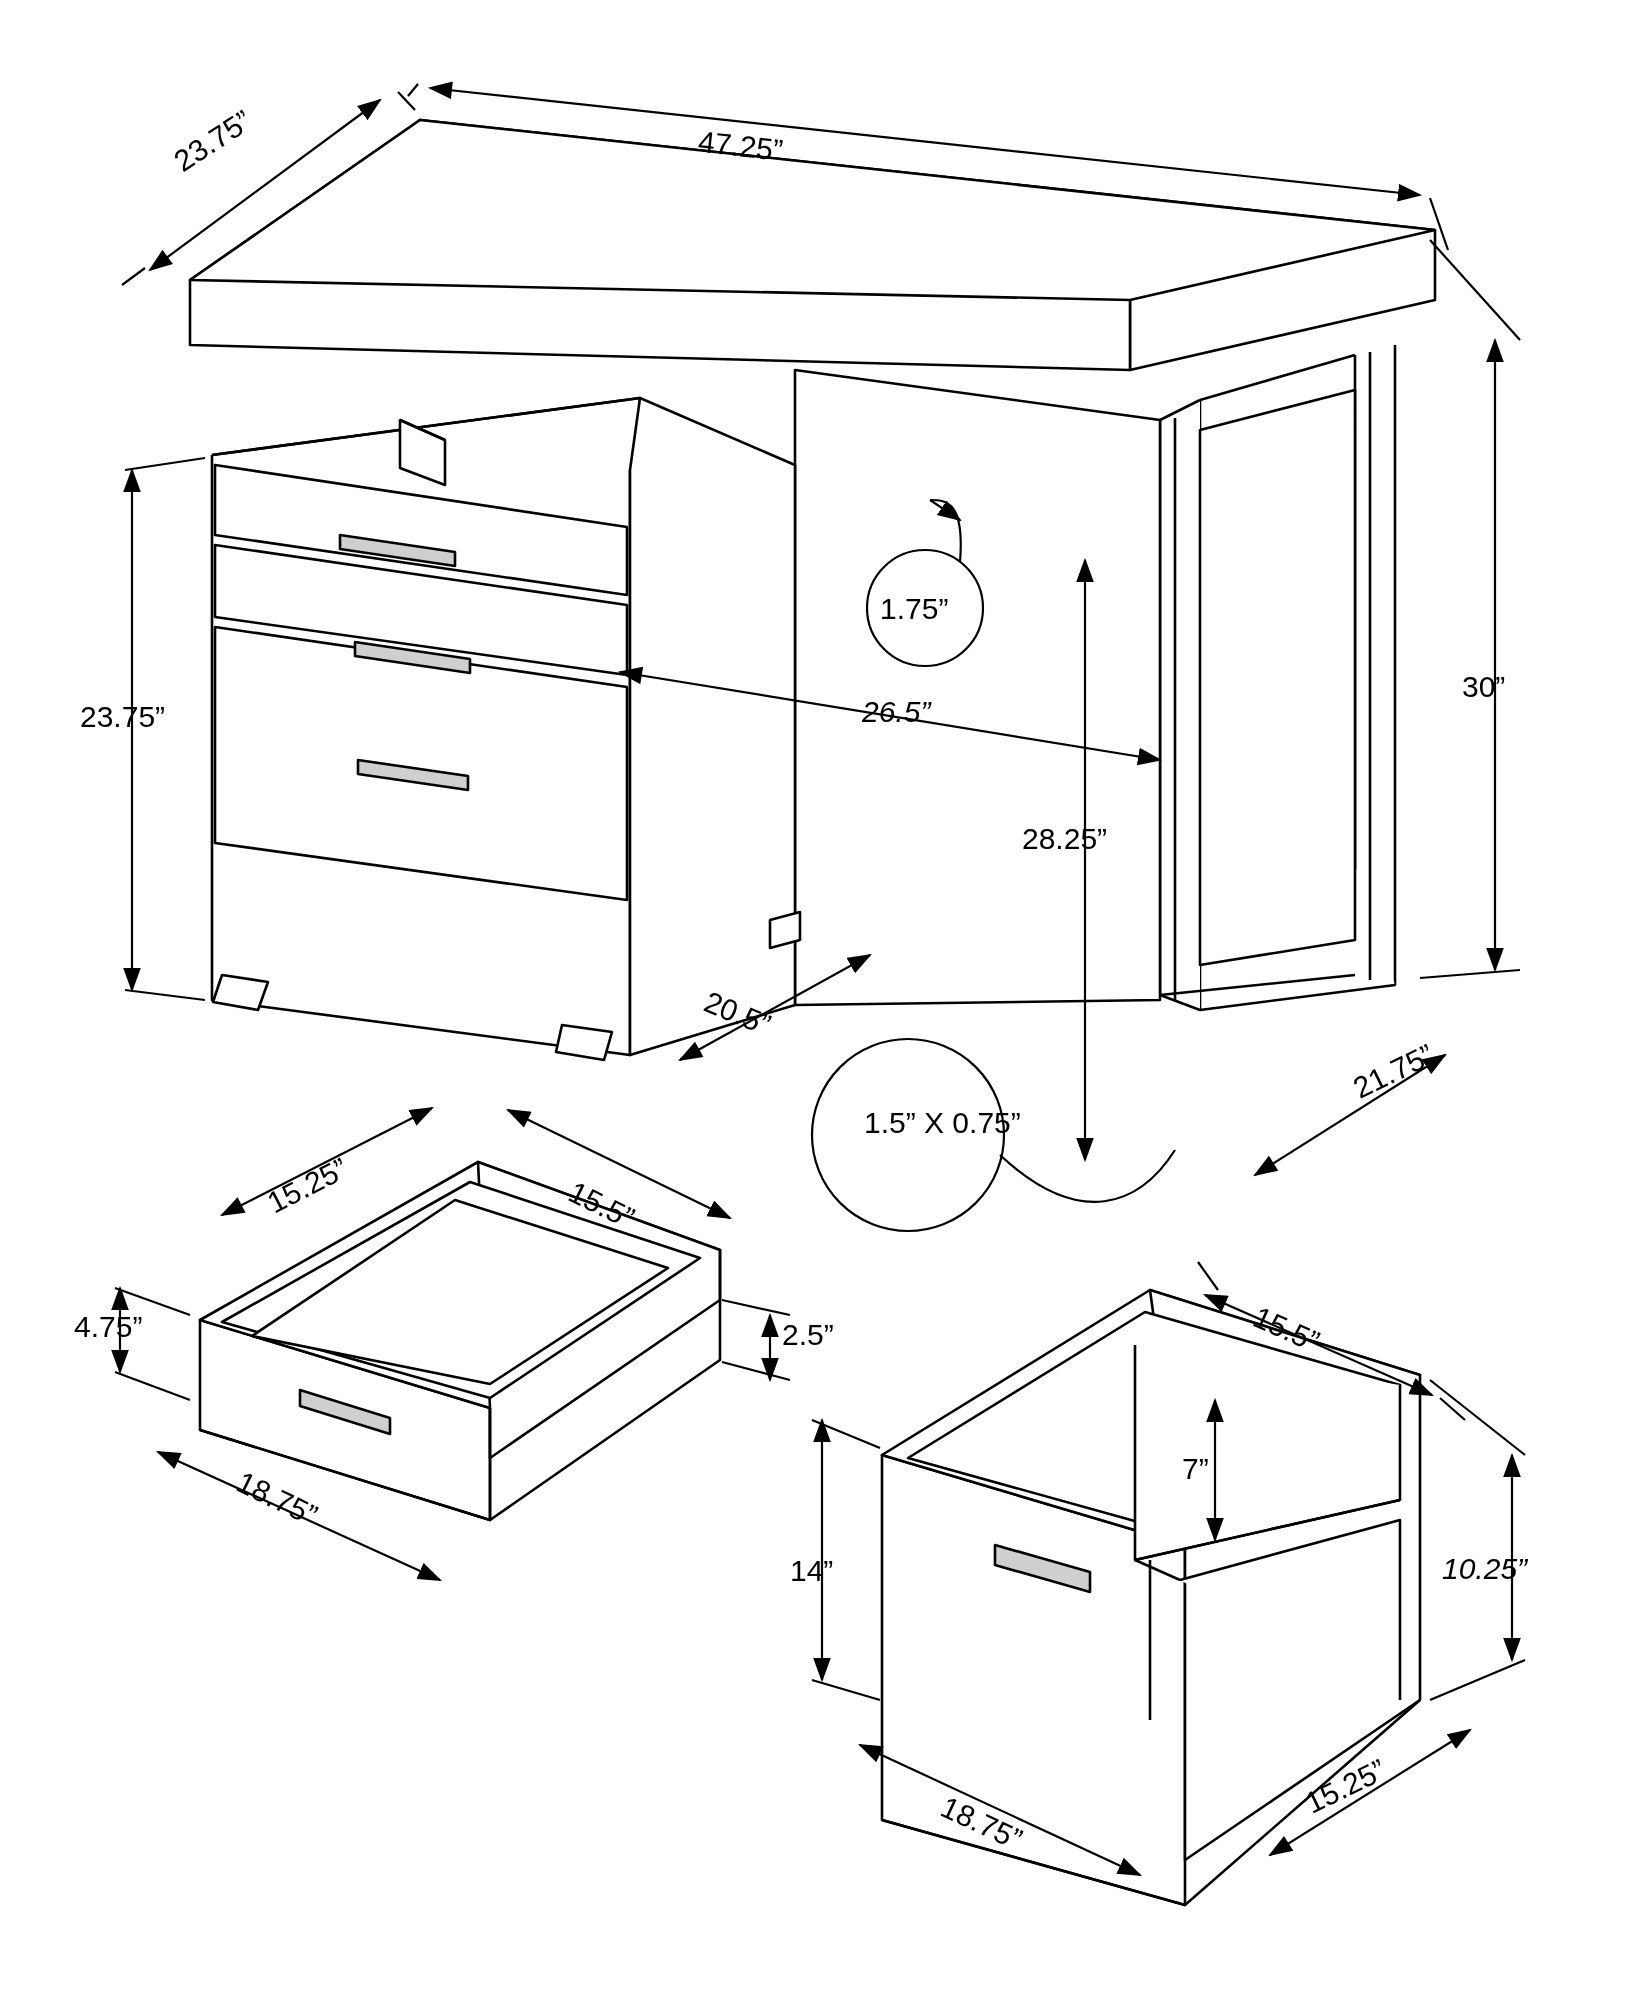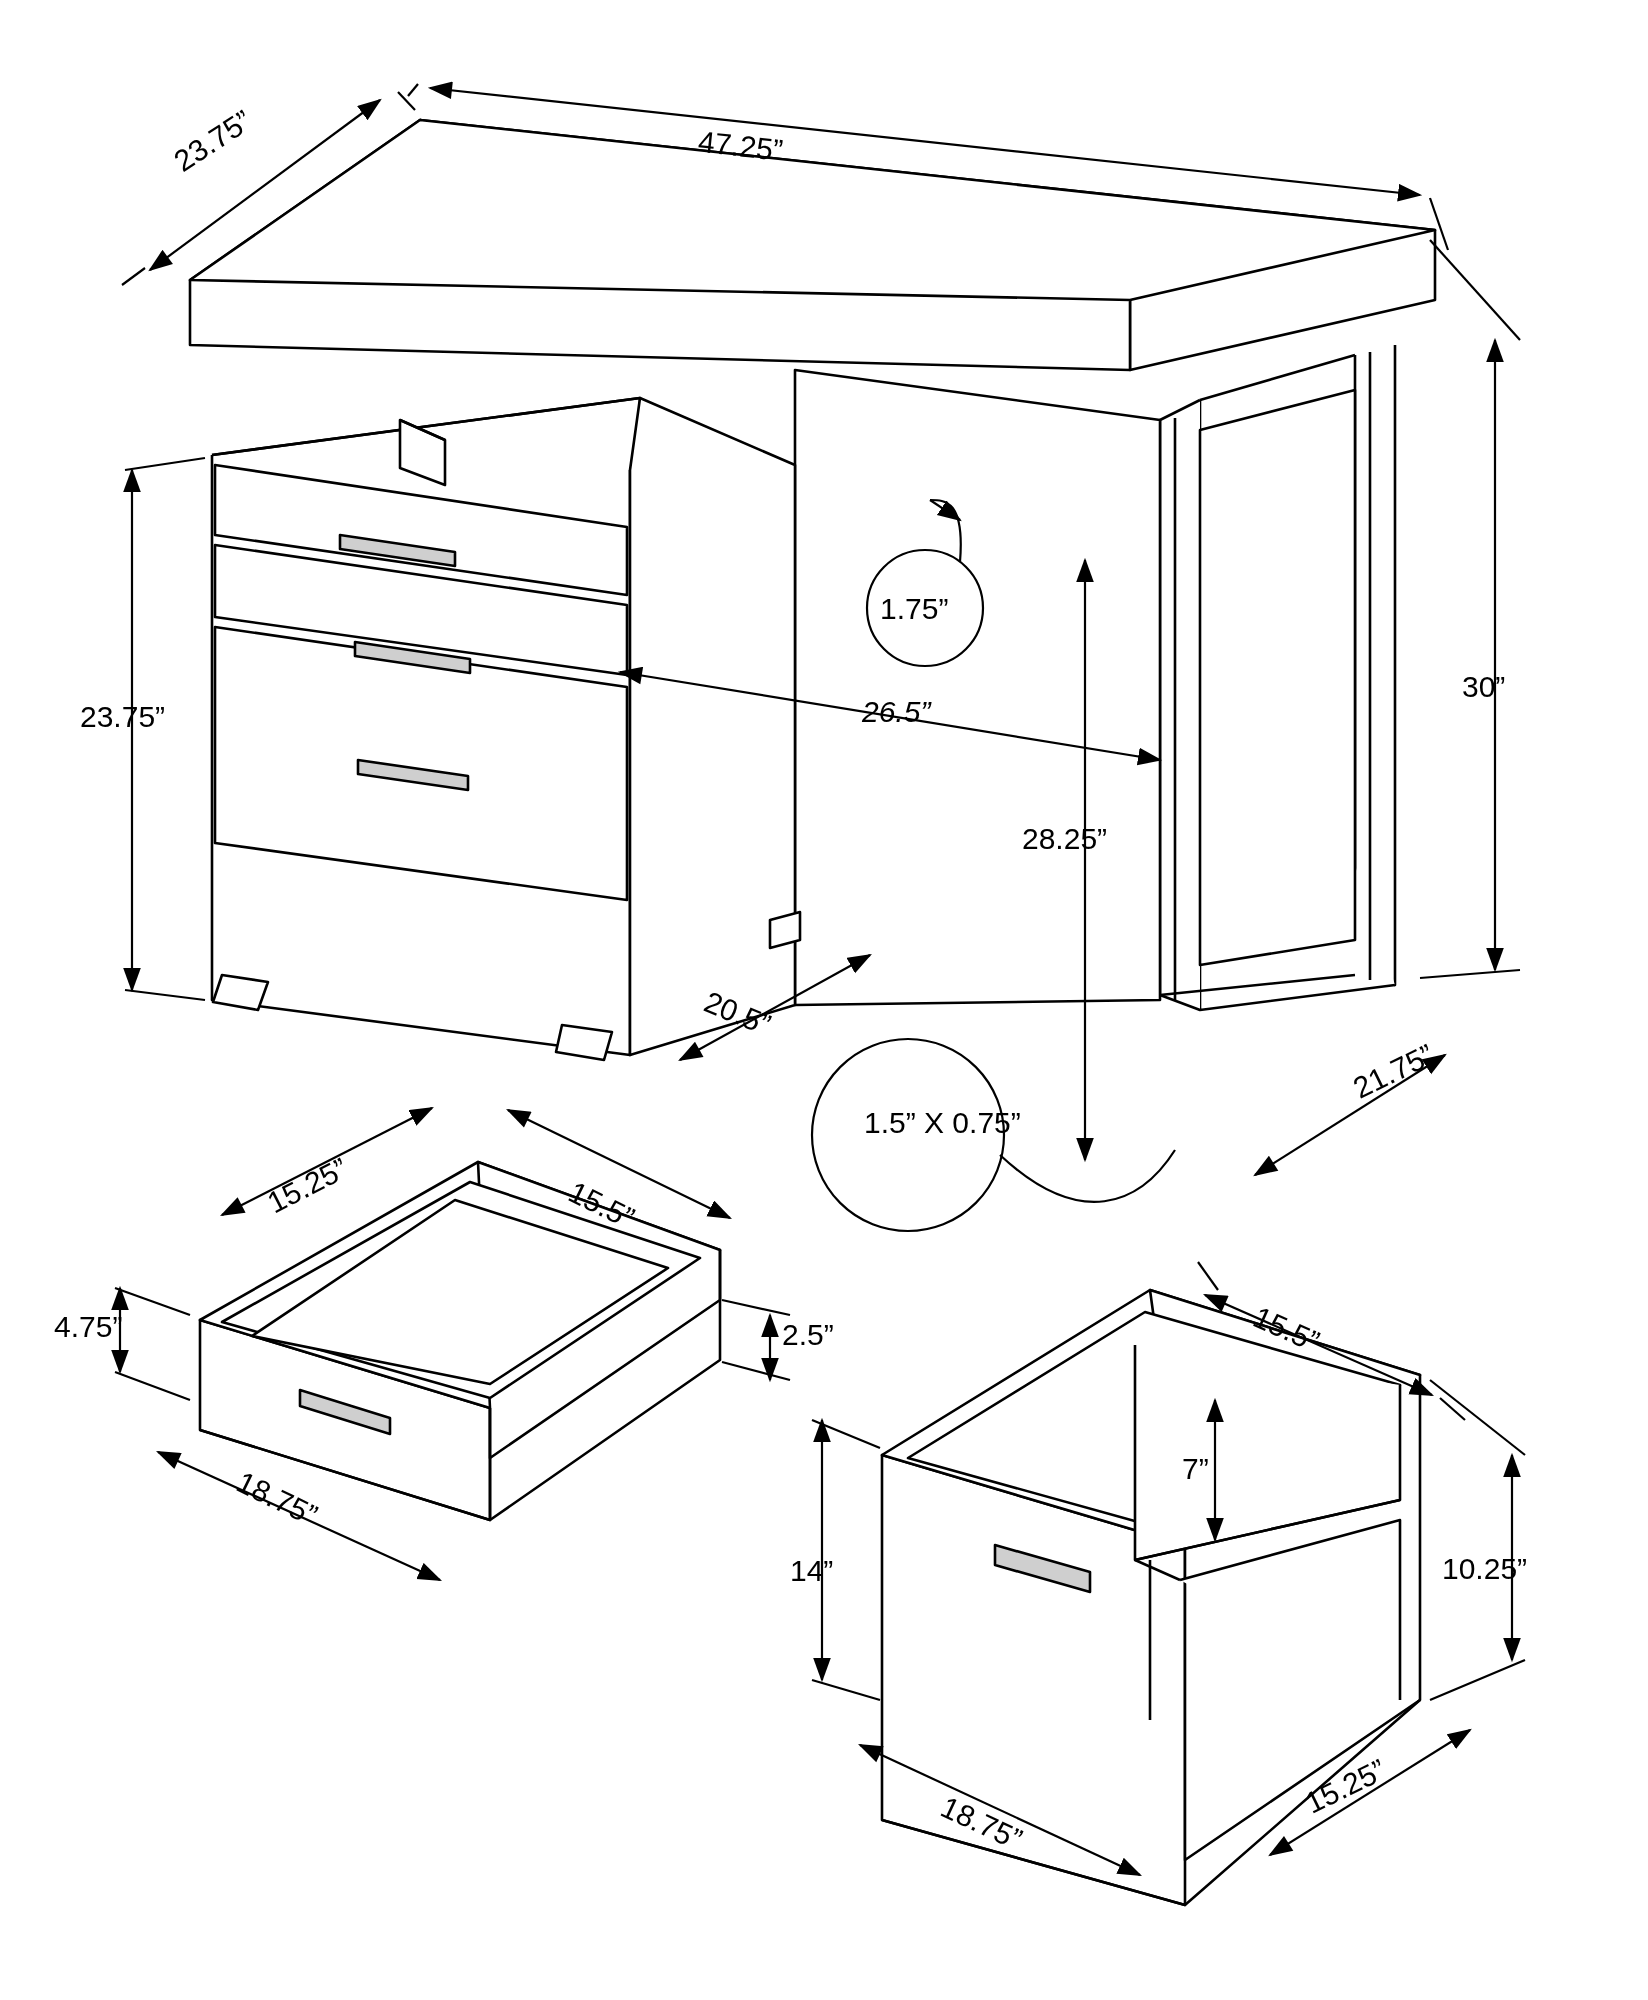--- a/index.html
+++ b/index.html
@@ -152,24 +152,24 @@
   <div class="dimlabel" style="left:80px;top:700px;">23.75”</div>
   <div class="dimlabel" style="left:862px;top:695px;font-style:italic;">26.5”</div>
   <div class="dimlabel" style="left:1022px;top:822px;">28.25”</div>
   <div class="dimlabel rot-l" style="left:712px;top:985px;transform:rotate(22deg);">20.5”</div>
   <div class="dimlabel rot-l" style="left:1348px;top:1075px;transform:rotate(-26deg);">21.75”</div>
   <div class="dimlabel" style="left:880px;top:592px;">1.75”</div>
   <div class="dimlabel" style="left:864px;top:1106px;">1.5” X 0.75”</div>
 
   <div class="dimlabel rot-l" style="left:262px;top:1190px;transform:rotate(-27deg);">15.25”</div>
   <div class="dimlabel rot-l" style="left:578px;top:1175px;transform:rotate(26deg);">15.5”</div>
-  <div class="dimlabel" style="left:54px;top:1310px;text-align:center;">4.75”</div>
+  <div class="dimlabel" style="left:74px;top:1310px;text-align:center;">4.75”</div>
   <div class="dimlabel" style="left:782px;top:1318px;">2.5”</div>
   <div class="dimlabel rot-l" style="left:246px;top:1465px;transform:rotate(26deg);">18.75”</div>
 
   <div class="dimlabel rot-l" style="left:1262px;top:1300px;transform:rotate(24deg);">15.5”</div>
   <div class="dimlabel" style="left:1182px;top:1452px;">7”</div>
   <div class="dimlabel" style="left:790px;top:1530px;margin-top:24px;">14”</div>
-  <div class="dimlabel" style="left:1442px;top:1552px;">10.25”</div>
+  <div class="dimlabel" style="left:1442px;top:1552px;font-style:italic;">10.25”</div>
   <div class="dimlabel rot-l" style="left:950px;top:1790px;transform:rotate(25deg);">18.75”</div>
   <div class="dimlabel rot-l" style="left:1300px;top:1790px;transform:rotate(-26deg);">15.25”</div>
 
 </div>
 
 </body></html>

